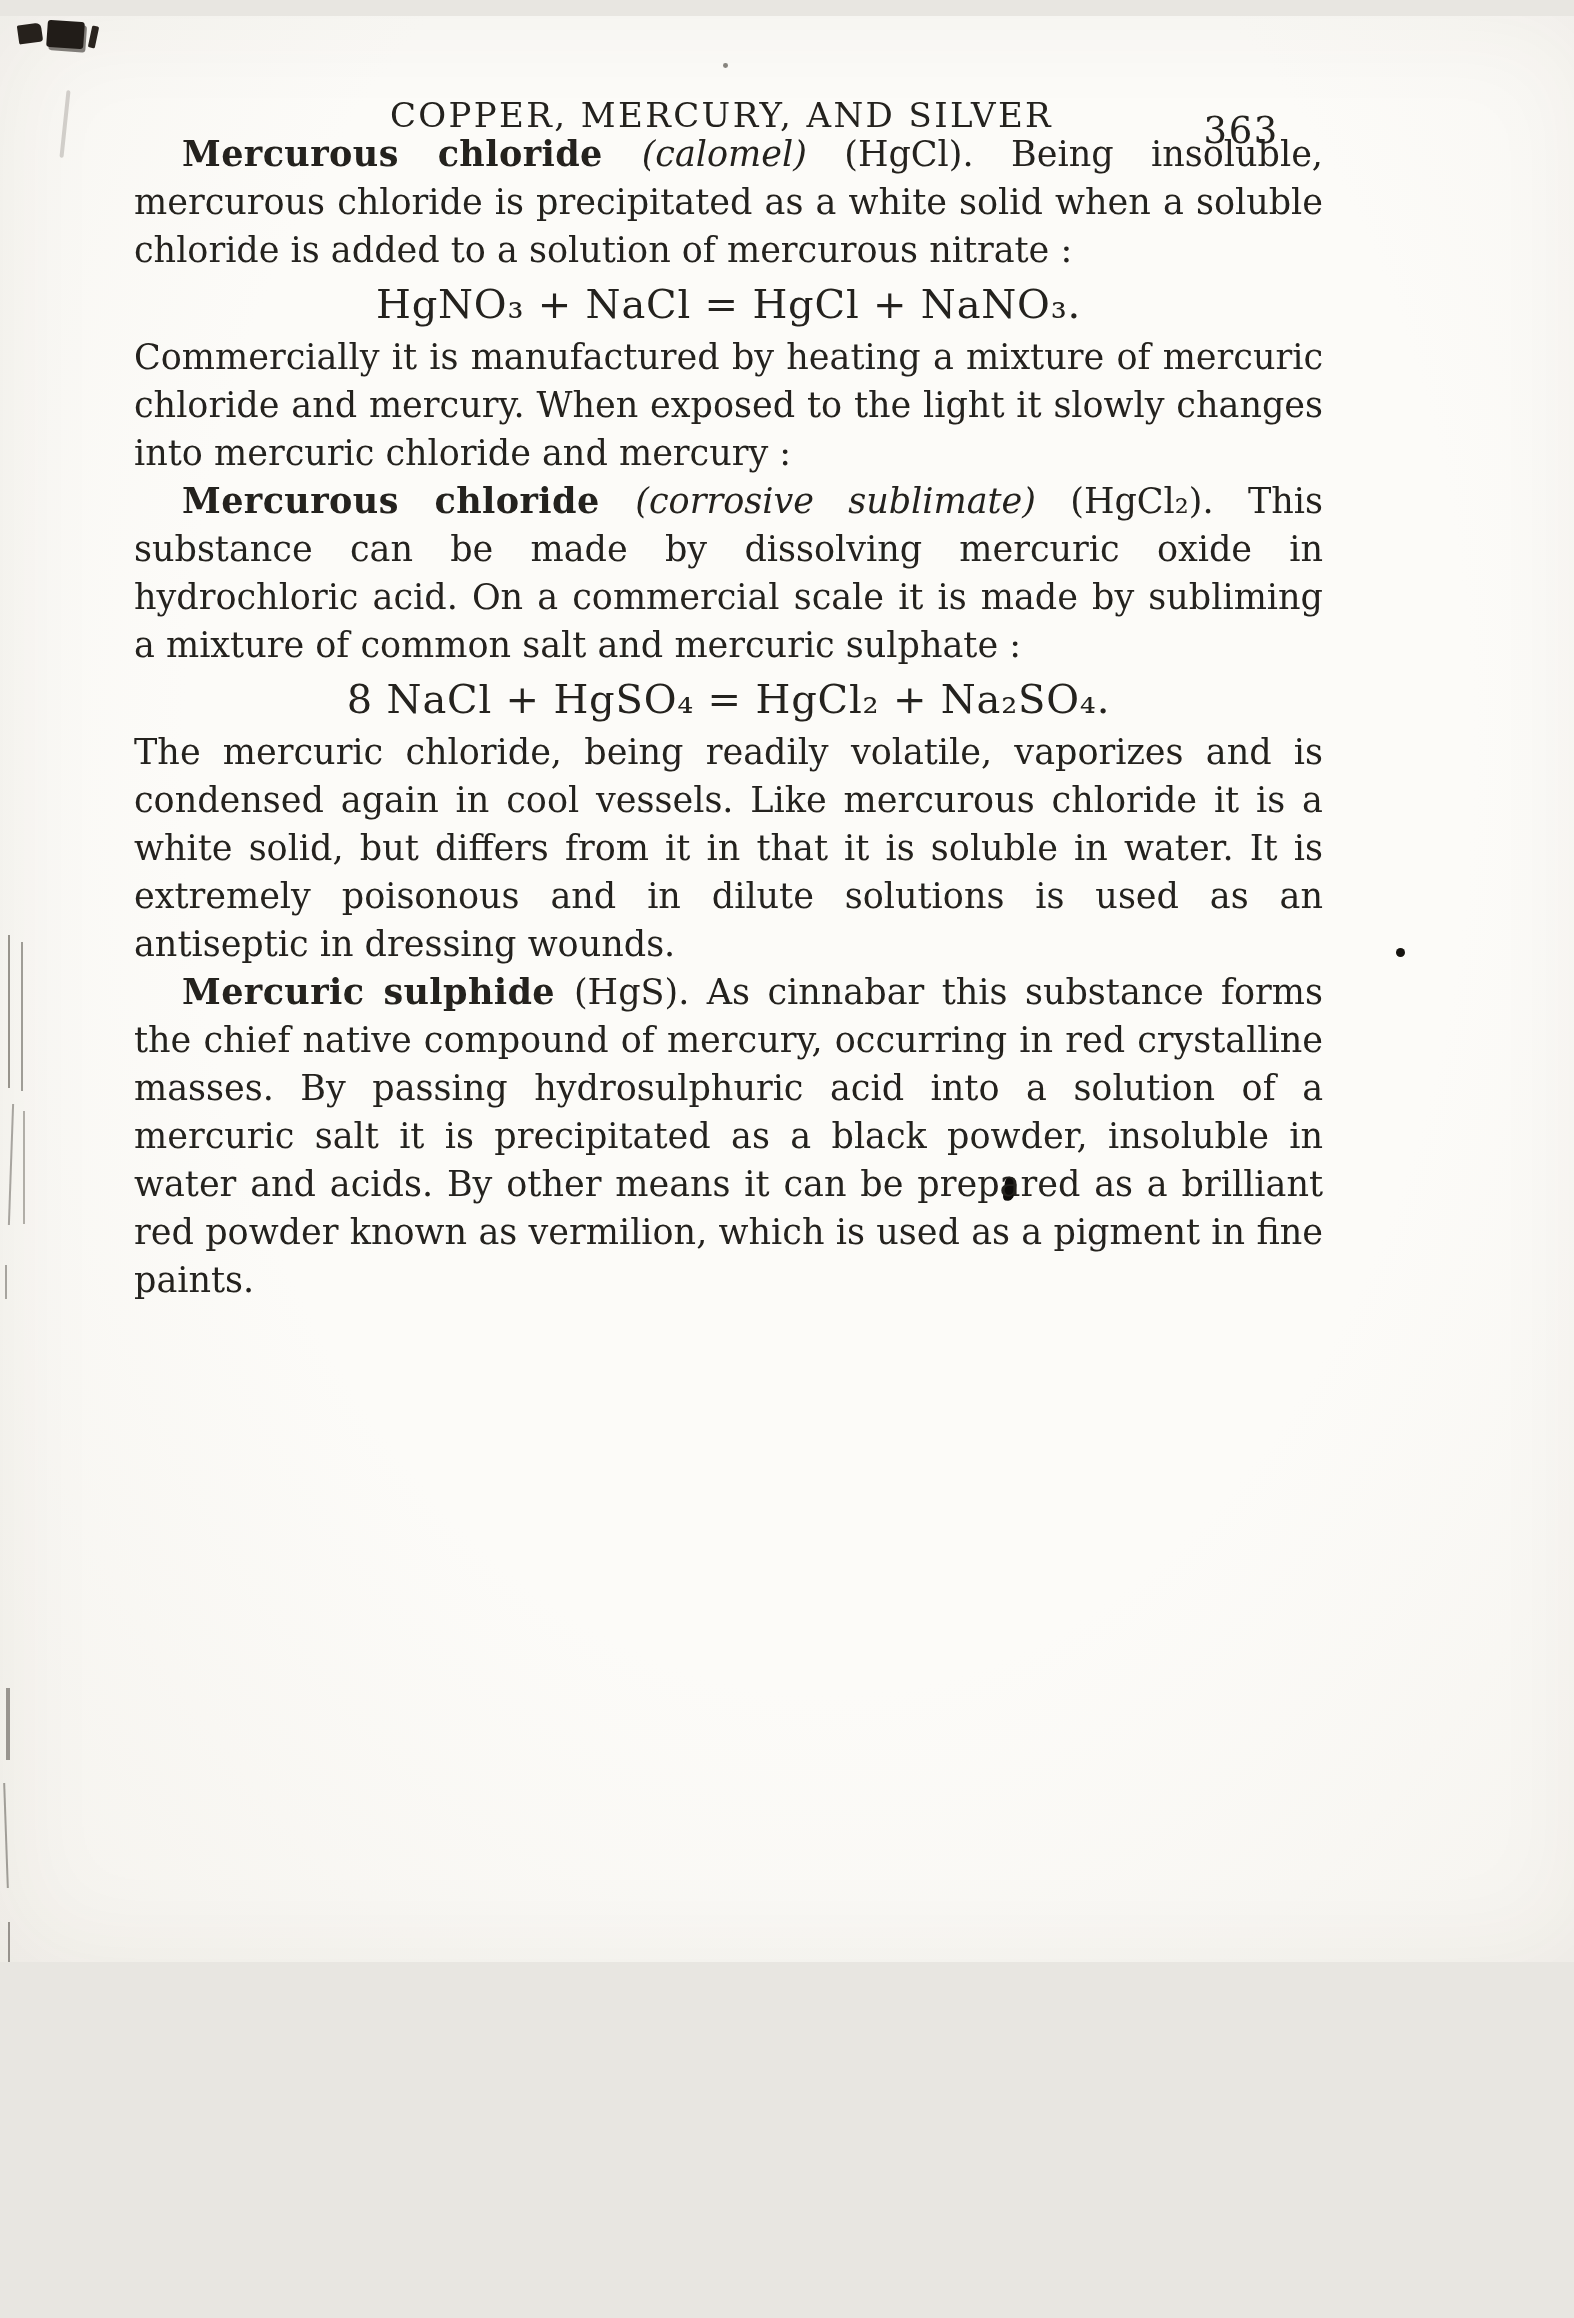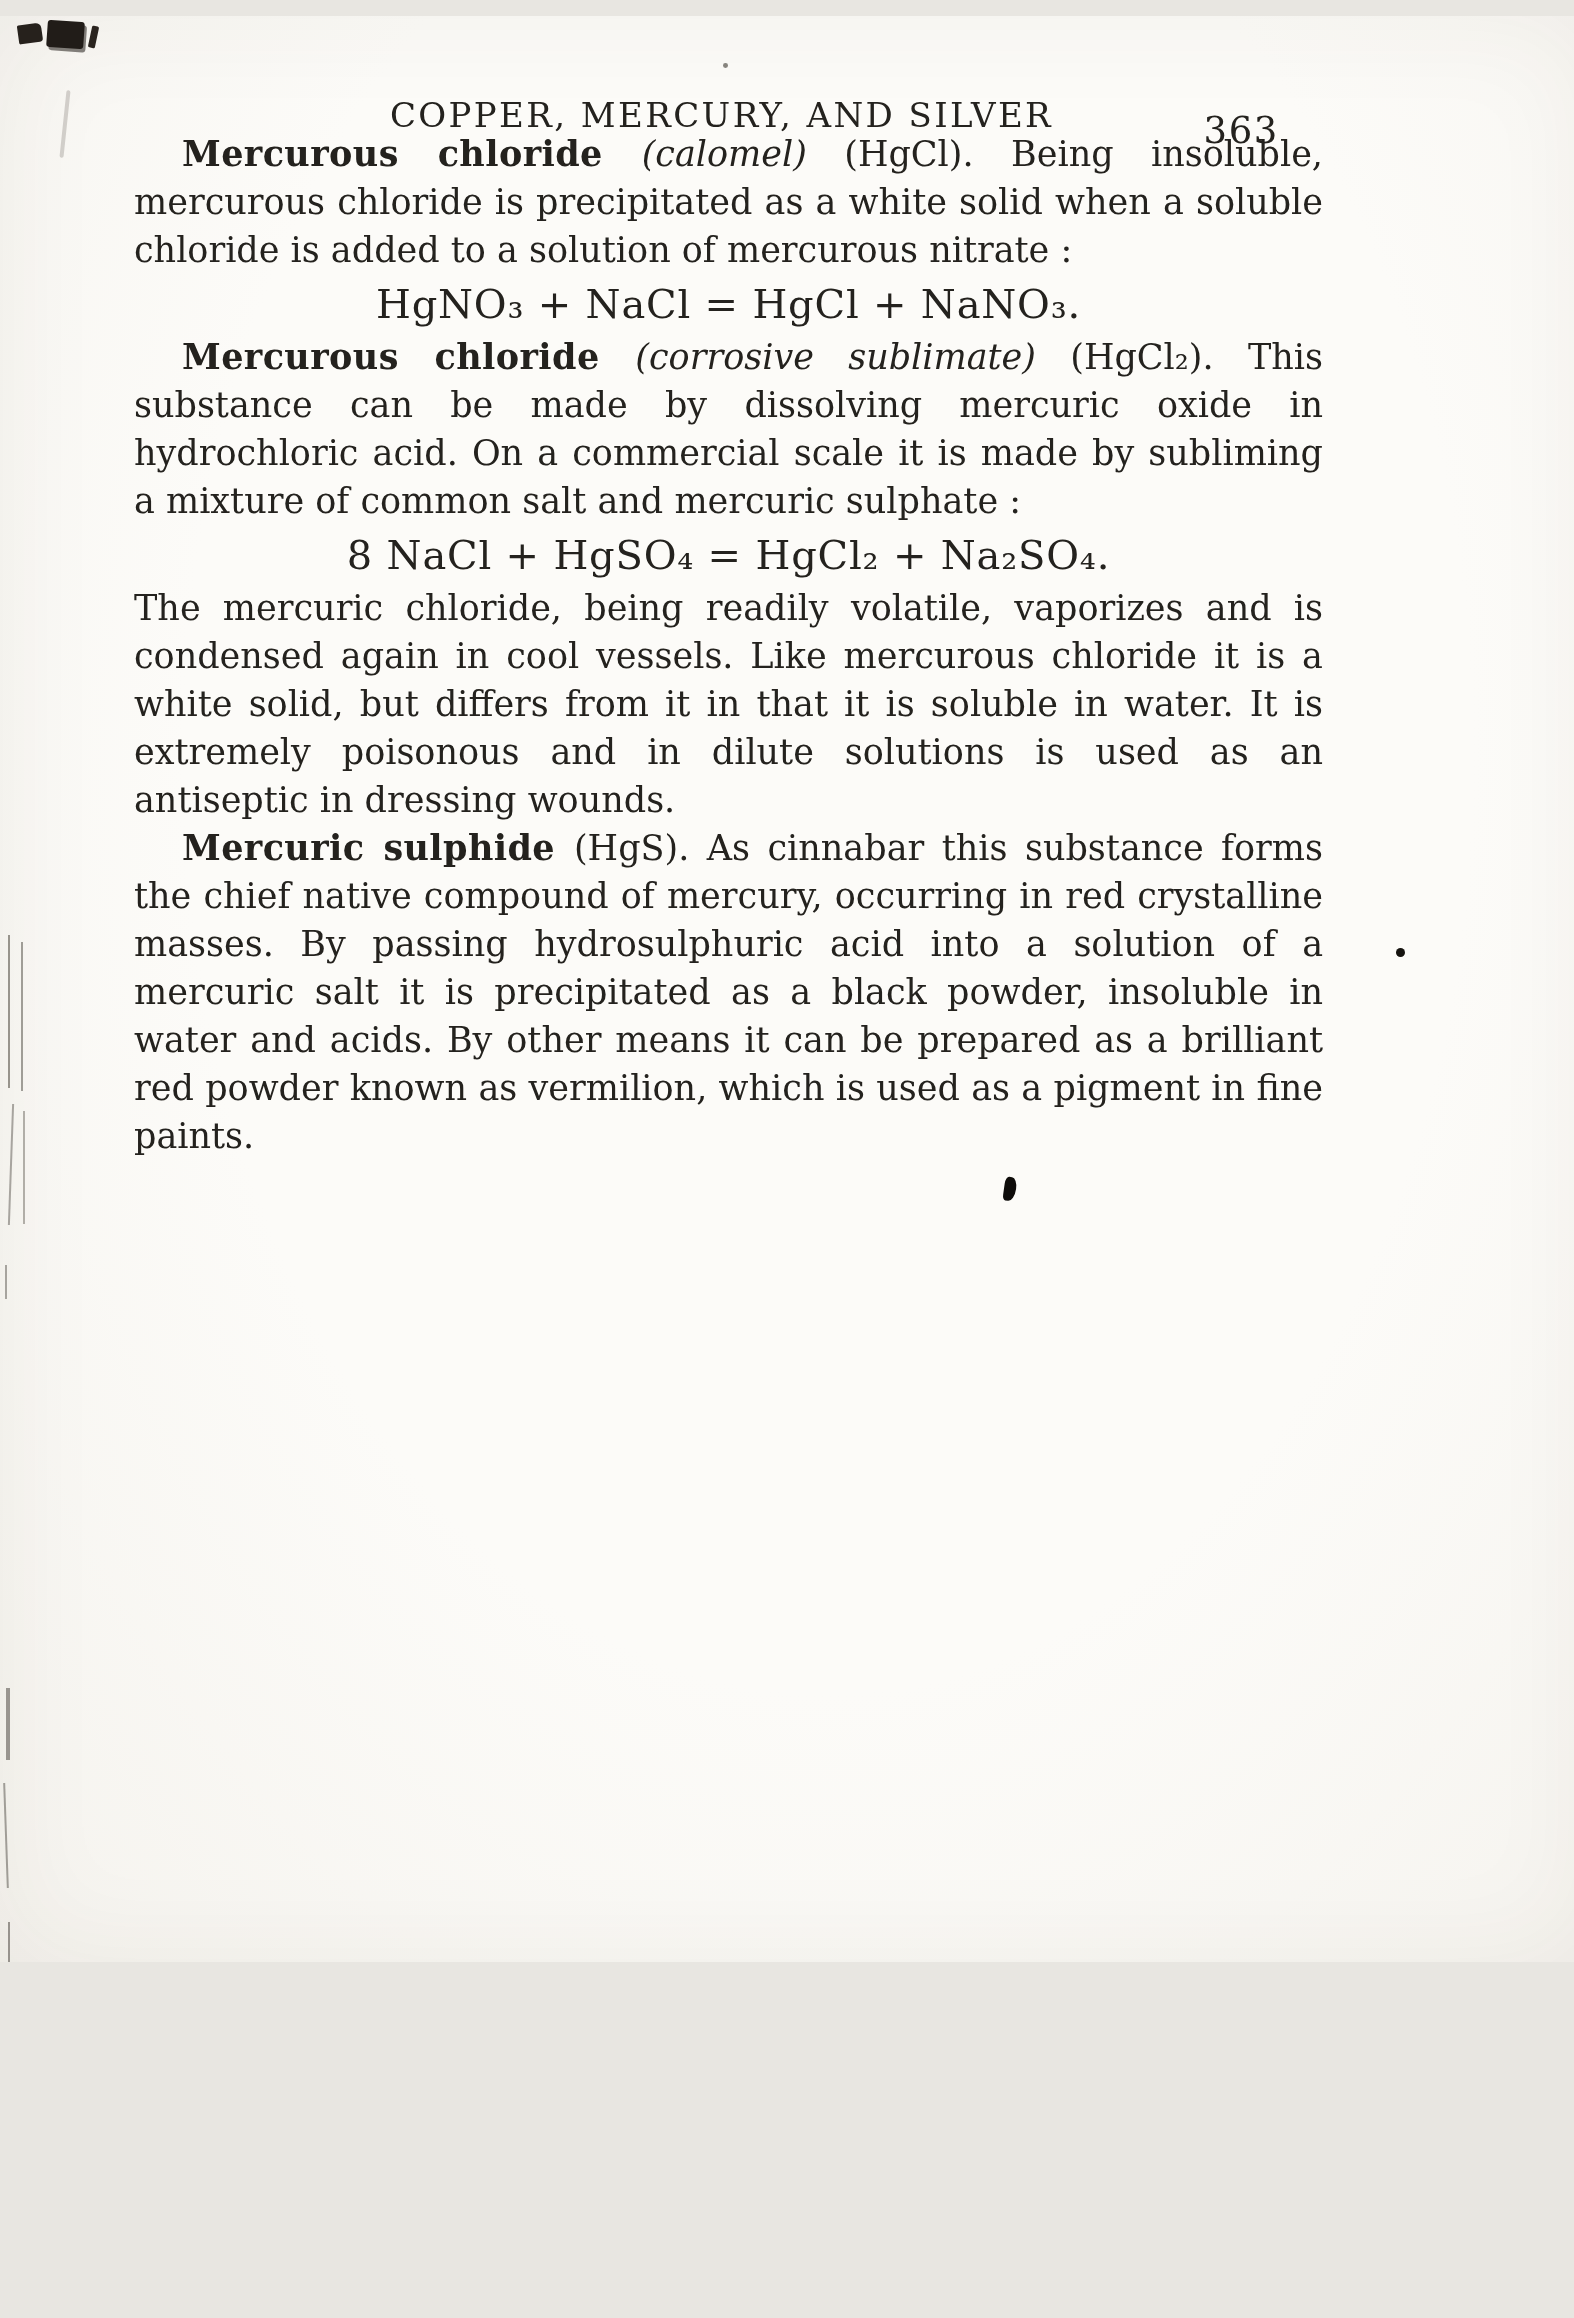--- a/index.html
+++ b/index.html
@@ -105,20 +105,21 @@
   <div class="artifact art-bottom"></div>
 
   <header class="page-header">
     <span class="running-head">COPPER, MERCURY, AND SILVER</span>
     <span class="page-number">363</span>
   </header>
 
   <main class="page-body">
     <p class="para indent"><span class="seg-bold">Mercurous chloride </span><span class="seg-italic">(calomel)</span><span class="seg-normal"> (HgCl). Being insoluble, mercurous chloride is precipitated as a white solid when a soluble chloride is added to a solution of mercurous nitrate :</span></p>
     <div class="equation">HgNO₃ + NaCl = HgCl + NaNO₃.</div>
+    <p class="para"><span class="seg-normal">Commercially it is manufactured by heating a mixture of mercuric chloride and mercury. When exposed to the light it slowly changes into mercuric chloride and mercury :</span></p>
     <p class="para indent"><span class="seg-bold">Mercurous chloride </span><span class="seg-italic">(corrosive sublimate)</span><span class="seg-normal"> (HgCl₂). This substance can be made by dissolving mercuric oxide in hydrochloric acid. On a commercial scale it is made by subliming a mixture of common salt and mercuric sulphate :</span></p>
     <div class="equation">8 NaCl + HgSO₄ = HgCl₂ + Na₂SO₄.</div>
     <p class="para"><span class="seg-normal">The mercuric chloride, being readily volatile, vaporizes and is condensed again in cool vessels. Like mercurous chloride it is a white solid, but differs from it in that it is soluble in water. It is extremely poisonous and in dilute solutions is used as an antiseptic in dressing wounds.</span></p>
     <p class="para indent"><span class="seg-bold">Mercuric sulphide </span><span class="seg-normal">(HgS). As cinnabar this substance forms the chief native compound of mercury, occurring in red crystalline masses. By passing hydrosulphuric acid into a solution of a mercuric salt it is precipitated as a black powder, insoluble in water and acids. By other means it can be prepared as a brilliant red powder known as vermilion, which is used as a pigment in fine paints.</span></p>
   </main>
 
 </div>
 
 
 </body></html>

